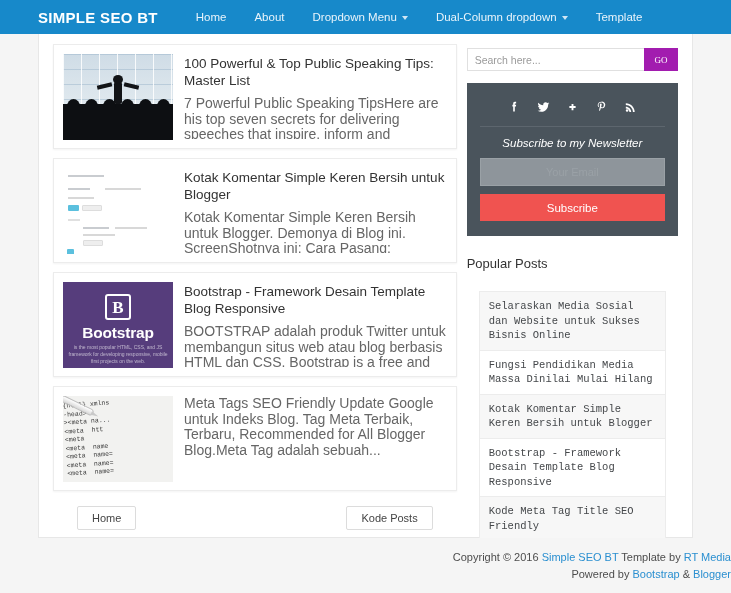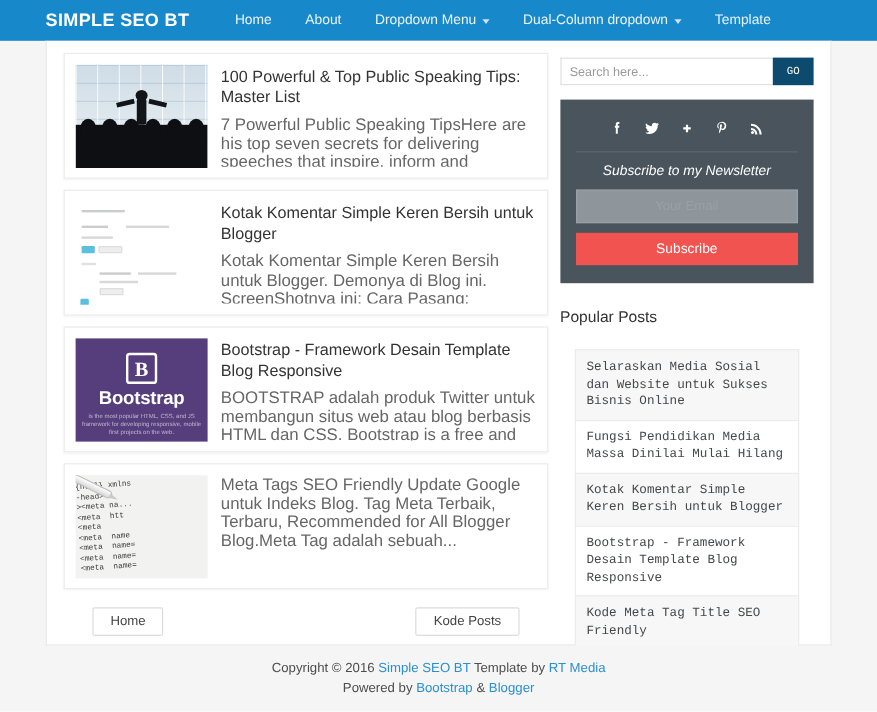--- a/index.html
+++ b/index.html
@@ -196,23 +196,23 @@
   
   .search-row { display:flex; height:23px; margin-bottom:12px;border-radius:11px; }
   .search-input {
     flex:1; border:1px solid #e0e0e0; border-right:none;
     padding:0 7px; font-size:10.5px; color:#777;
     font-family:"Liberation Sans", sans-serif; outline:none;
     background:#fff;
   }
   .search-input::placeholder { color:#9a9a9a; }
   .search-go {
-    width:34px; background:#0c4a6e; color:#fff;
+    width:34px; background:#a21caf; color:#fff;
     border:none; font-size:9px; cursor:pointer;
-    font-family:Liberation Mono, monospace;
+    font-family:Liberation Serif, serif;
   }
 
   .subscribe-box {
     background:#4a545c;
     padding:12px 13px 15px 13px;
     margin-bottom:20px;
   }
   .social-row {
     display:flex; justify-content:center; gap:14px;
     padding:4px 0 11px 0;
@@ -252,21 +252,21 @@
   }
   .pp-item:nth-child(odd) { background:#f7f7f7; }
   .pp-item:nth-child(even) { background:#ffffff; }
   .pp-item:last-child { border-bottom:1px solid #ececec; }
 
   
   .footer {
     position:absolute;
     left:0; top:504px; width:731px; height:55px;
     background:#f5f5f5;
-    text-align:center;
+    text-align:right;
     padding-top:11px;
     font-size:11px;
     color:#4d4d4d;
     line-height:17px;
   }
   .footer a { color:#2a8fd0; text-decoration:none; }
 </style>
 </head>
 <body>
 

